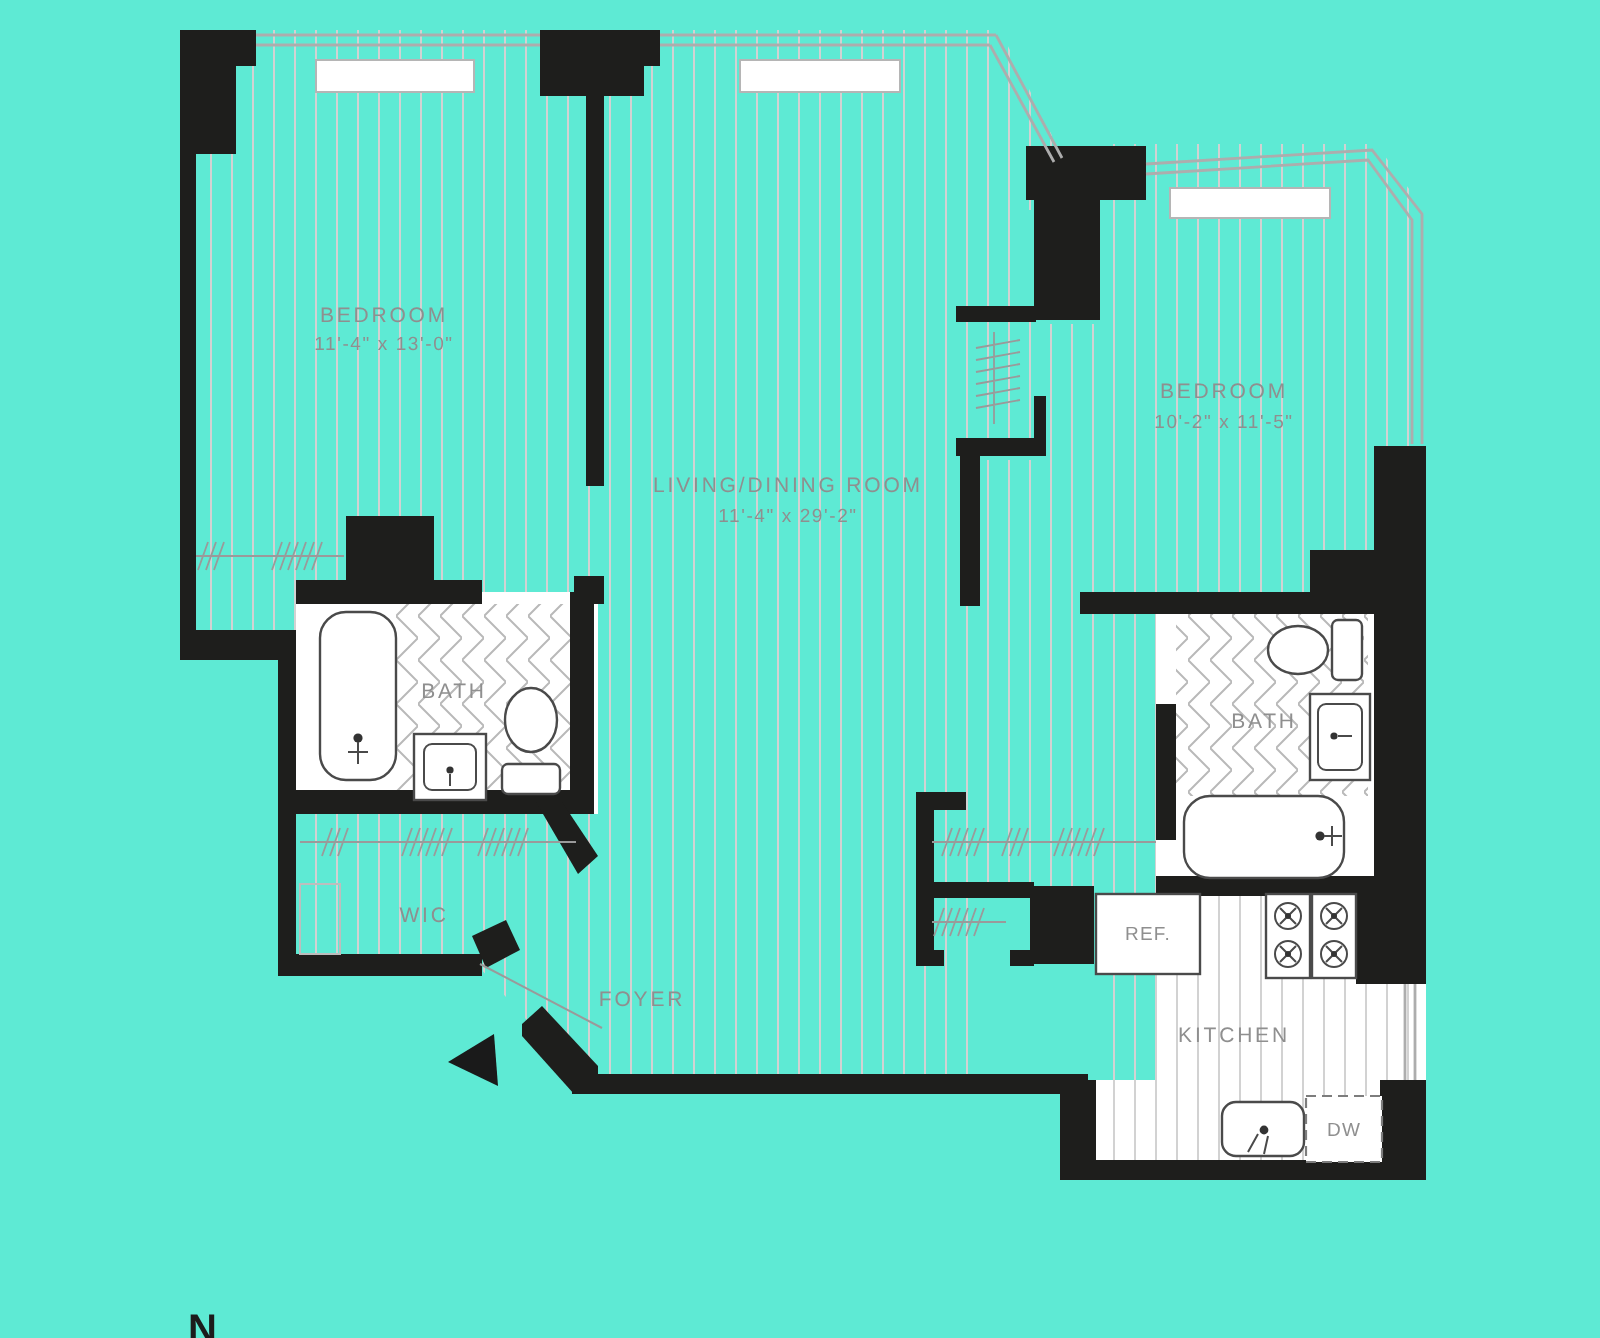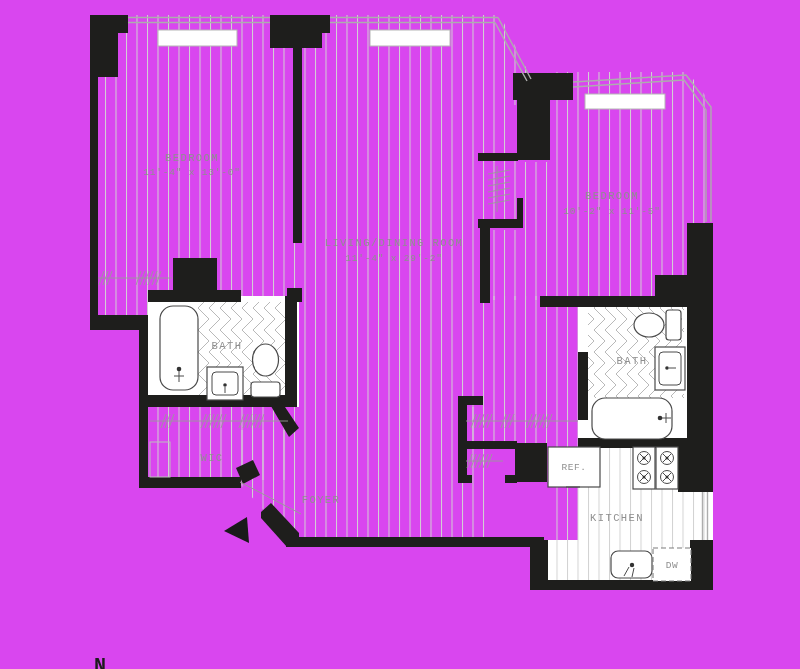--- a/index.html
+++ b/index.html
@@ -1,17 +1,17 @@
 <!DOCTYPE html>
 <html style="--wall: #1e1e1c; --floor-line: #d2d2d2; --tile-line: #b9b9b9; --fixture: #4a4a4a; --window: #adadad; --label: #8f8f8f;"><head>
 <meta charset="utf-8">
 <style>
   html,body{margin:0;padding:0;background:#fff;}
-  .stage{position:relative;width:800px;height:669px;background:#d946ef;overflow:hidden;
-         font-family:Liberation Mono, monospace;}
+  .stage{position:relative;width:800px;height:669px;background:#5eead4;overflow:hidden;
+         font-family:Liberation Sans, sans-serif;}
   .wall path,.wall rect,.wall polygon{fill:var(--wall,#1e1e1c);}
   .pl{stroke:var(--floor-line,#d2d2d2);stroke-width:1;}
   .tl{stroke:var(--tile-line,#b9b9b9);stroke-width:1;fill:none;}
   .floor{fill:url(#pfloor);stroke:none;}
   .tile{fill:url(#ptile);stroke:none;}
   .white{fill:#fff;stroke:none;}
   .winline{stroke:var(--window,#adadad);stroke-width:1.4;fill:none;}
   .fx{fill:#fff;stroke:var(--fixture,#4a4a4a);stroke-width:1.2;}
   .fxthin{fill:none;stroke:var(--fixture,#4a4a4a);stroke-width:1;}
   .fxdot{fill:#333;stroke:none;}

